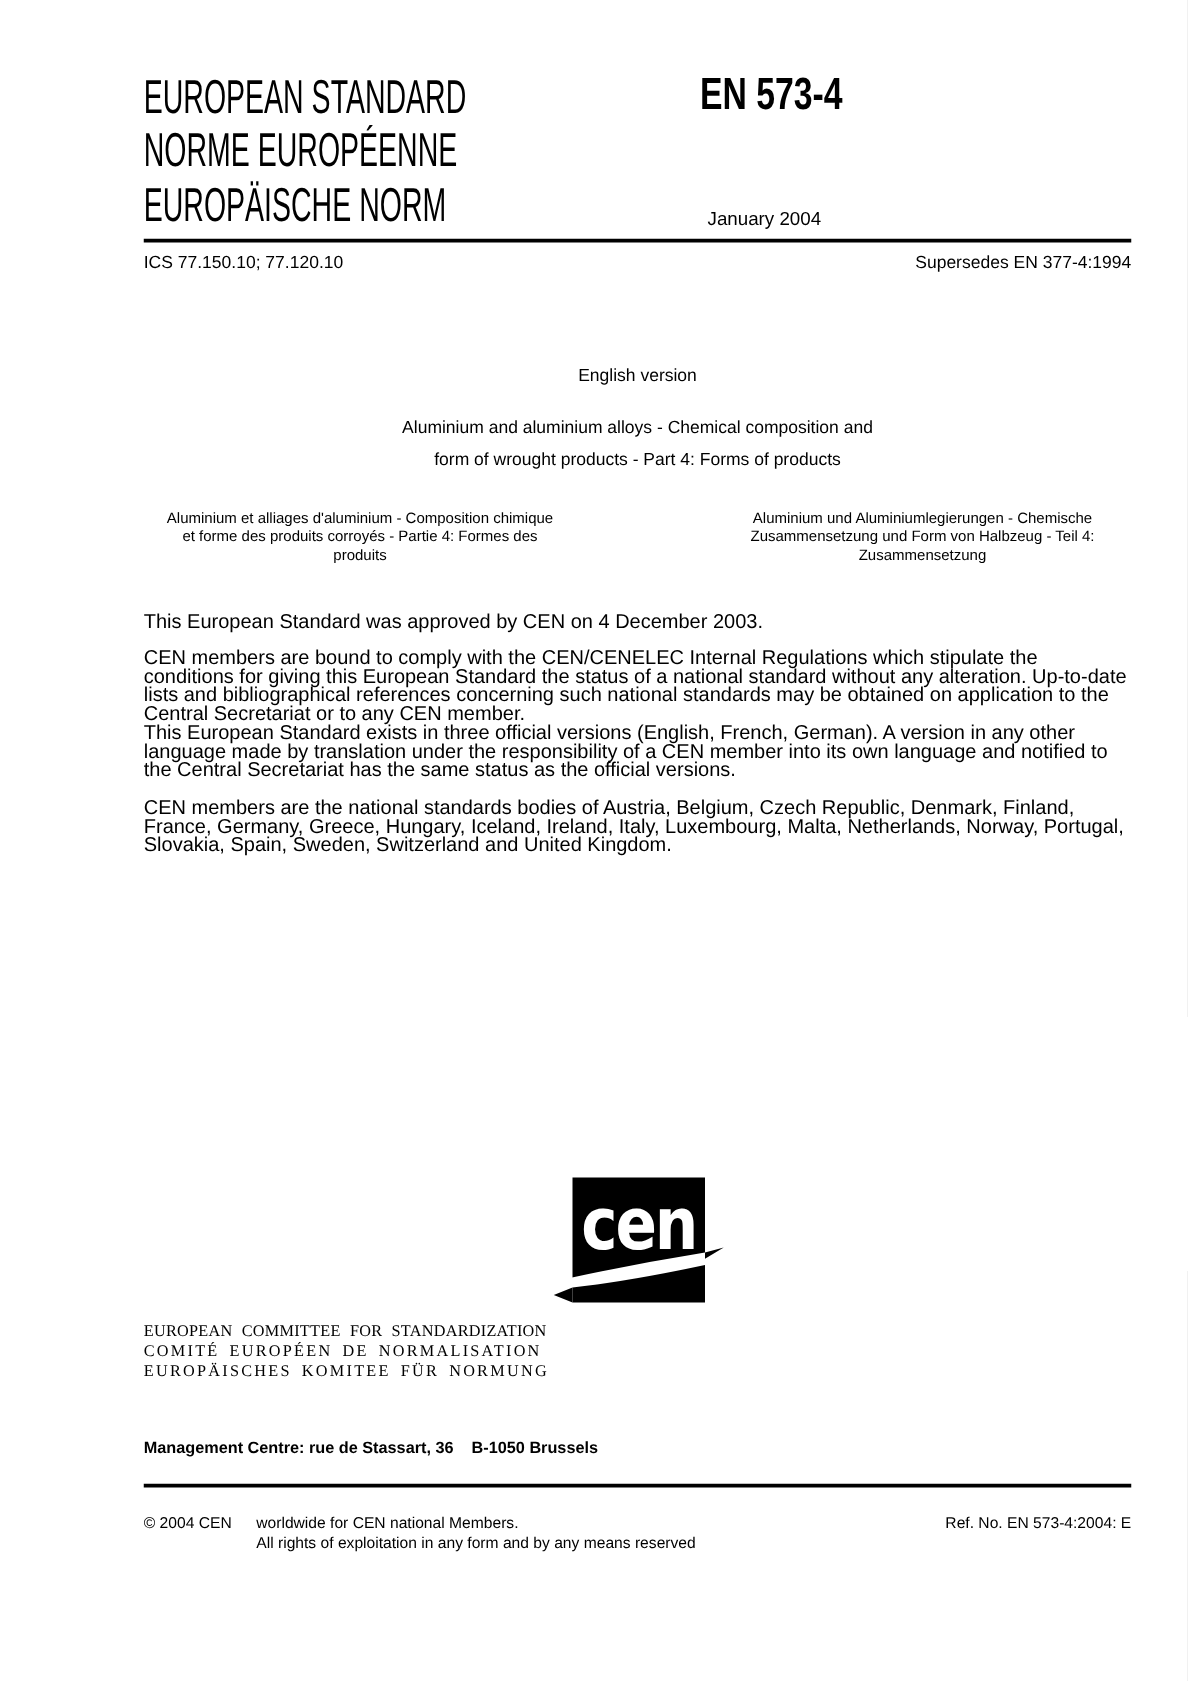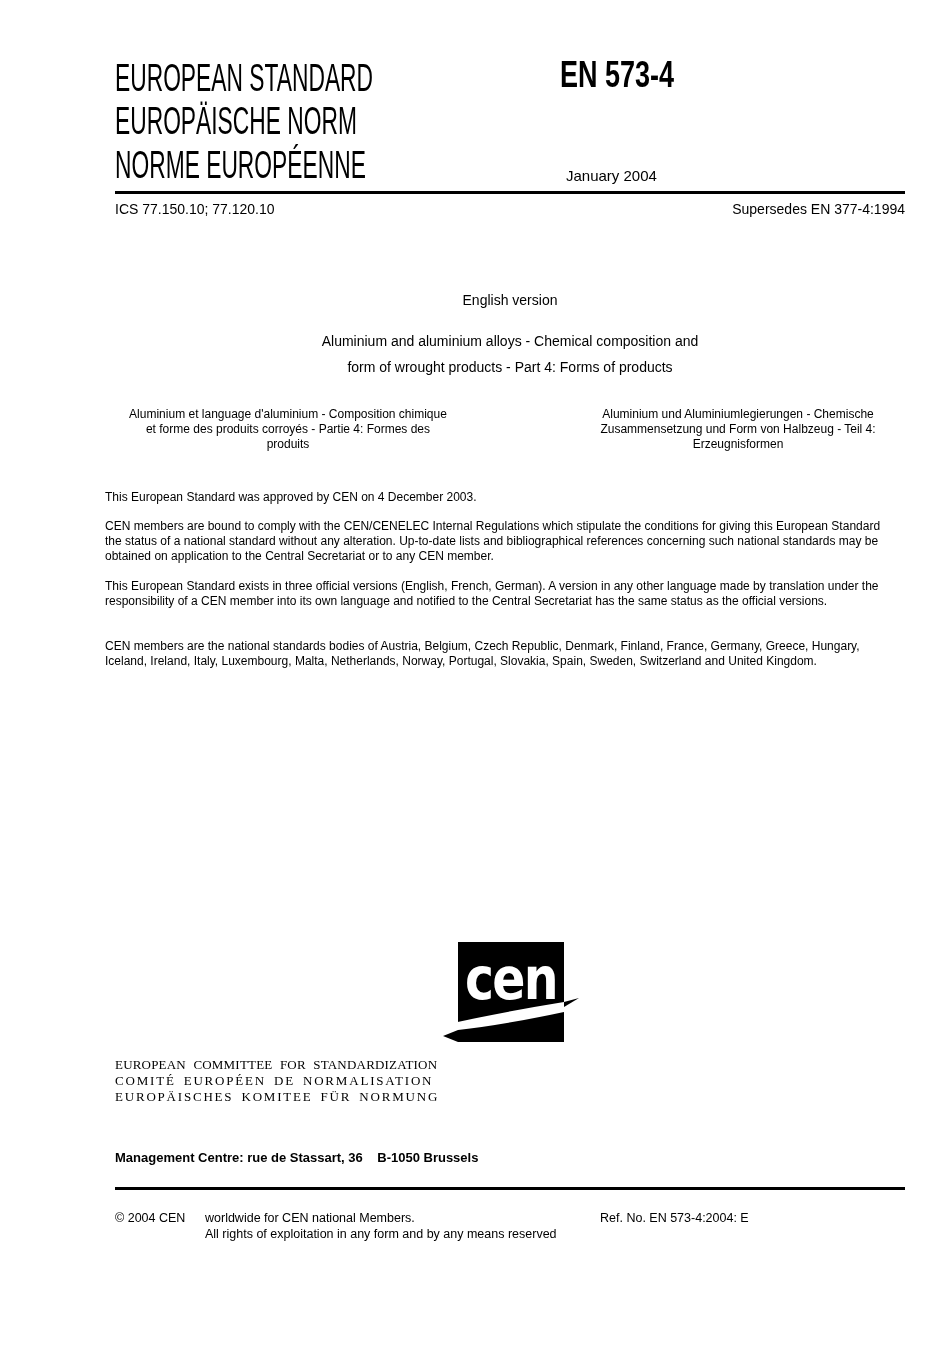--- a/index.html
+++ b/index.html
@@ -40,55 +40,55 @@
   .meta-row{left:115px;top:201px;width:790px;display:flex;justify-content:space-between;font-size:14px;}
 
   .english{left:115px;top:292px;width:790px;text-align:center;font-size:14px;}
 
   .doc-title{left:115px;top:328px;width:790px;text-align:center;font-size:14px;line-height:26px;}
 
   .lang{font-size:12px;line-height:15px;text-align:center;}
   .lang-fr{left:118px;top:407px;width:340px;}
   .lang-de{left:568px;top:407px;width:340px;}
 
-  .para{left:105px;width:788px;font-size:12px;line-height:15px;text-align:left;}
+  .para{left:115px;width:788px;font-size:16px;line-height:15px;text-align:left;}
   .p1{top:490px;}
   .p2{top:519px;}
   .p3{top:579px;}
   .p4{top:639px;}
 
   .logo-svg{left:433px;top:937px;width:150px;height:112px;}
 
   .committee{left:115px;top:1057px;width:790px;
     font-family:"Liberation Serif", serif;font-size:13px;line-height:16px;}
   .committee .c1{letter-spacing:0.2px;word-spacing:4px;}
   .committee .c2{letter-spacing:1.8px;word-spacing:3px;}
   .committee .c3{letter-spacing:1.8px;word-spacing:3px;}
 
   .address{left:115px;top:1150px;width:790px;text-align:left;
     font-size:13px;font-weight:bold;white-space:pre;}
 
   .foot-copy{left:115px;top:1211px;font-size:12.5px;}
   .foot-rights{left:205px;top:1211px;width:400px;font-size:12.5px;line-height:15.5px;}
-  .foot-ref{left:600px;top:1211px;width:305px;font-size:12.5px;}
+  .foot-ref{left:600px;top:1211px;width:305px;text-align:right;font-size:12.5px;}
 </style>
 </head>
 <body>
 
 <div class="page">
 
   <div class="abs hdr-titles">
     <div class="big-line">
       <span>EUROPEAN STANDARD</span>
     </div>
     <div class="big-line">
-      <span>EUROPÄISCHE NORM</span>
+      <span>NORME EUROPÉENNE</span>
     </div>
     <div class="big-line">
-      <span>NORME EUROPÉENNE</span>
+      <span>EUROPÄISCHE NORM</span>
     </div>
   </div>
 
   <div class="abs hdr-num">
     <span>EN 573-4</span>
   </div>
   <div class="abs hdr-date">January 2004</div>
 
   <div class="abs rule rule-top"></div>
 
@@ -98,28 +98,28 @@
   </div>
 
   <div class="abs english">English version</div>
 
   <div class="abs doc-title">
     <div>Aluminium and aluminium alloys - Chemical composition and</div>
     <div>form of wrought products - Part 4: Forms of products</div>
   </div>
 
   <div class="abs lang lang-fr">
-    <div>Aluminium et language d'aluminium - Composition chimique</div>
+    <div>Aluminium et alliages d'aluminium - Composition chimique</div>
     <div>et forme des produits corroyés - Partie 4: Formes des</div>
     <div>produits</div>
   </div>
   <div class="abs lang lang-de">
     <div>Aluminium und Aluminiumlegierungen - Chemische</div>
     <div>Zusammensetzung und Form von Halbzeug - Teil 4:</div>
-    <div>Erzeugnisformen</div>
+    <div>Zusammensetzung</div>
   </div>
 
   <div class="abs para p1">This European Standard was approved by CEN on 4 December 2003.</div>
   <div class="abs para p2">CEN members are bound to comply with the CEN/CENELEC Internal Regulations which stipulate the conditions for giving this European Standard the status of a national standard without any alteration. Up-to-date lists and bibliographical references concerning such national standards may be obtained on application to the Central Secretariat or to any CEN member.</div>
   <div class="abs para p3">This European Standard exists in three official versions (English, French, German). A version in any other language made by translation under the responsibility of a CEN member into its own language and notified to the Central Secretariat has the same status as the official versions.</div>
   <div class="abs para p4">CEN members are the national standards bodies of Austria, Belgium, Czech Republic, Denmark, Finland, France, Germany, Greece, Hungary, Iceland, Ireland, Italy, Luxembourg, Malta, Netherlands, Norway, Portugal, Slovakia, Spain, Sweden, Switzerland and United Kingdom.</div>
 
   <svg class="abs logo-svg" viewBox="0 0 150 112" aria-hidden="true">
     <rect x="25" y="5" width="106" height="100" fill="#000000"></rect>
     <path d="M 25,93 L 10,99 L 25,105 Z" fill="#000000"></path>

